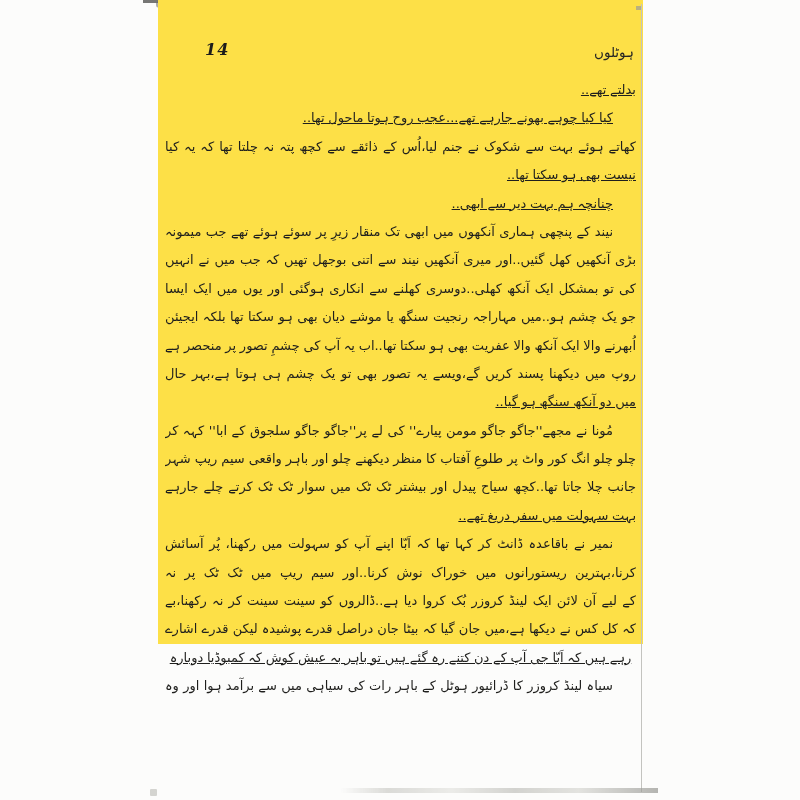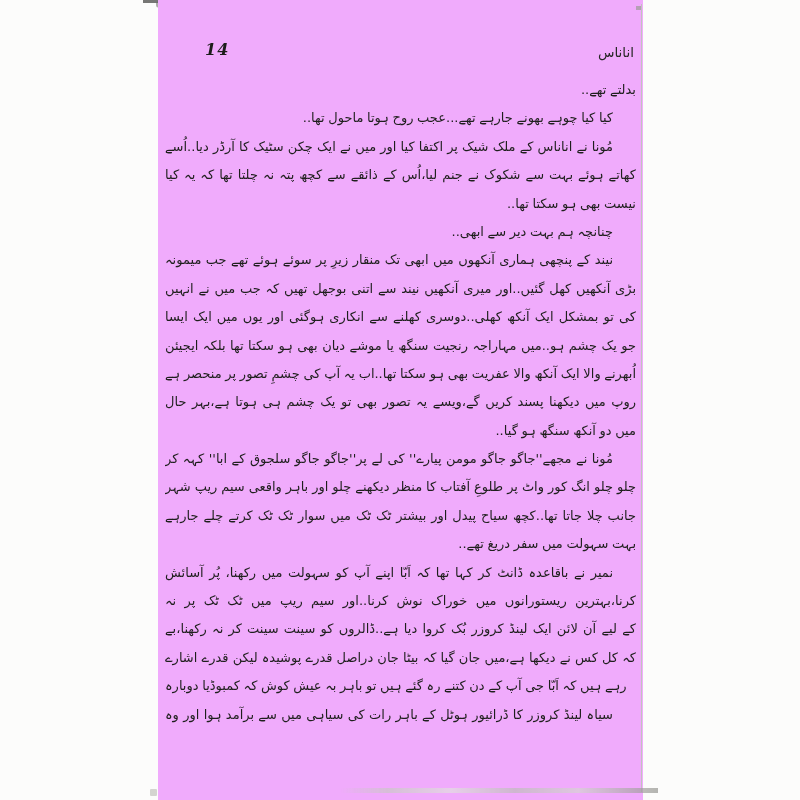--- a/index.html
+++ b/index.html
@@ -2,22 +2,22 @@
 <html><head>
 <meta charset="utf-8">
 <style>
   html,body{margin:0;padding:0;}
   body{
     width:800px;height:800px;position:relative;overflow:hidden;
     background:#fcfcfb;
     font-family:"DejaVu Sans",sans-serif;
   }
   .book-page{
-    position:absolute;left:158px;top:0;width:485px;height:800px;
-    background:#f0abfc;
+    position:absolute;left:158px;top:0;width:485px;height:644px;
+    background:#fde047;
   }
   
   .page-top-edge{
     position:absolute;left:143px;top:0;width:500px;height:3px;
     background:repeating-linear-gradient(90deg,#4a4a48 0 16px,#9a9a96 16px 21px,#3c3c3a 21px 34px);
     opacity:.75;
   }
   .page-topleft-mark{
     position:absolute;left:156px;top:1px;width:22px;height:6px;
     background:#6a6a66;opacity:.55;border-radius:2px;
@@ -52,36 +52,35 @@
   .text-block{
     position:absolute;left:7px;top:76px;width:471px;
     color:#1f1f1d;
   }
   .line{
     height:28.4px;line-height:28.4px;font-size:13px;
     direction:rtl;text-align:justify;text-align-last:justify;
     text-justify:inter-word;white-space:normal;overflow:hidden;
     word-spacing:-.5px;
   }
-  .line.last{text-align:left;text-align-last:right;}
+  .line.last{text-align:center;text-align-last:right;text-decoration:underline;}
   .line.indent{padding-right:23px;}
 </style>
 </head>
 <body>
 
 <div class="page-top-edge"></div>
 <div class="page-topleft-mark"></div>
 
 <div class="book-page">
   <div class="page-number">14</div>
-  <div class="running-title" dir="rtl">اناناس</div>
+  <div class="running-title" dir="rtl">ہوٹلوں</div>
   <div class="text-block">
       <div class="line last" dir="rtl">بدلتے تھے..</div>
       <div class="line indent last" dir="rtl">کیا کیا چوہے بھونے جارہے تھے...عجب روح ہوتا ماحول تھا..</div>
-      <div class="line indent" dir="rtl">مُونا نے اناناس کے ملک شیک پر اکتفا کیا اور میں نے ایک چکن سٹیک کا آرڈر دیا..اُسے</div>
       <div class="line" dir="rtl">کھاتے ہوئے بہت سے شکوک نے جنم لیا،اُس کے ذائقے سے کچھ پتہ نہ چلتا تھا کہ یہ کیا ہے،وہ ایک فربہ</div>
       <div class="line last" dir="rtl">نیست بھی ہو سکتا تھا..</div>
       <div class="line indent last" dir="rtl">چنانچہ ہم بہت دیر سے ابھی..</div>
       <div class="line indent" dir="rtl">نیند کے پنچھی ہماری آنکھوں میں ابھی تک منقار زیرِ پر سوئے ہوئے تھے جب میمونہ کی بڑی</div>
       <div class="line" dir="rtl">بڑی آنکھیں کھل گئیں..اور میری آنکھیں نیند سے اتنی بوجھل تھیں کہ جب میں نے انہیں کھولنے کی کوشش</div>
       <div class="line" dir="rtl">کی تو بمشکل ایک آنکھ کھلی..دوسری کھلنے سے انکاری ہوگئی اور یوں میں ایک ایسا بحری قزاق دکھائی دینے لگا</div>
       <div class="line" dir="rtl">جو یک چشم ہو..میں مہاراجہ رنجیت سنگھ یا موشے دیان بھی ہو سکتا تھا بلکہ ایجیئن کے سمندروں میں سے</div>
       <div class="line" dir="rtl">اُبھرنے والا ایک آنکھ والا عفریت بھی ہو سکتا تھا..اب یہ آپ کی چشمِ تصور پر منحصر ہے کہ آپ مجھے کس</div>
       <div class="line" dir="rtl">روپ میں دیکھنا پسند کریں گے،ویسے یہ تصور بھی تو یک چشم ہی ہوتا ہے،بہر حال دوسری آنکھ بمشکل کھلی اور</div>
       <div class="line last" dir="rtl">میں دو آنکھ سنگھ ہو گیا..</div>

